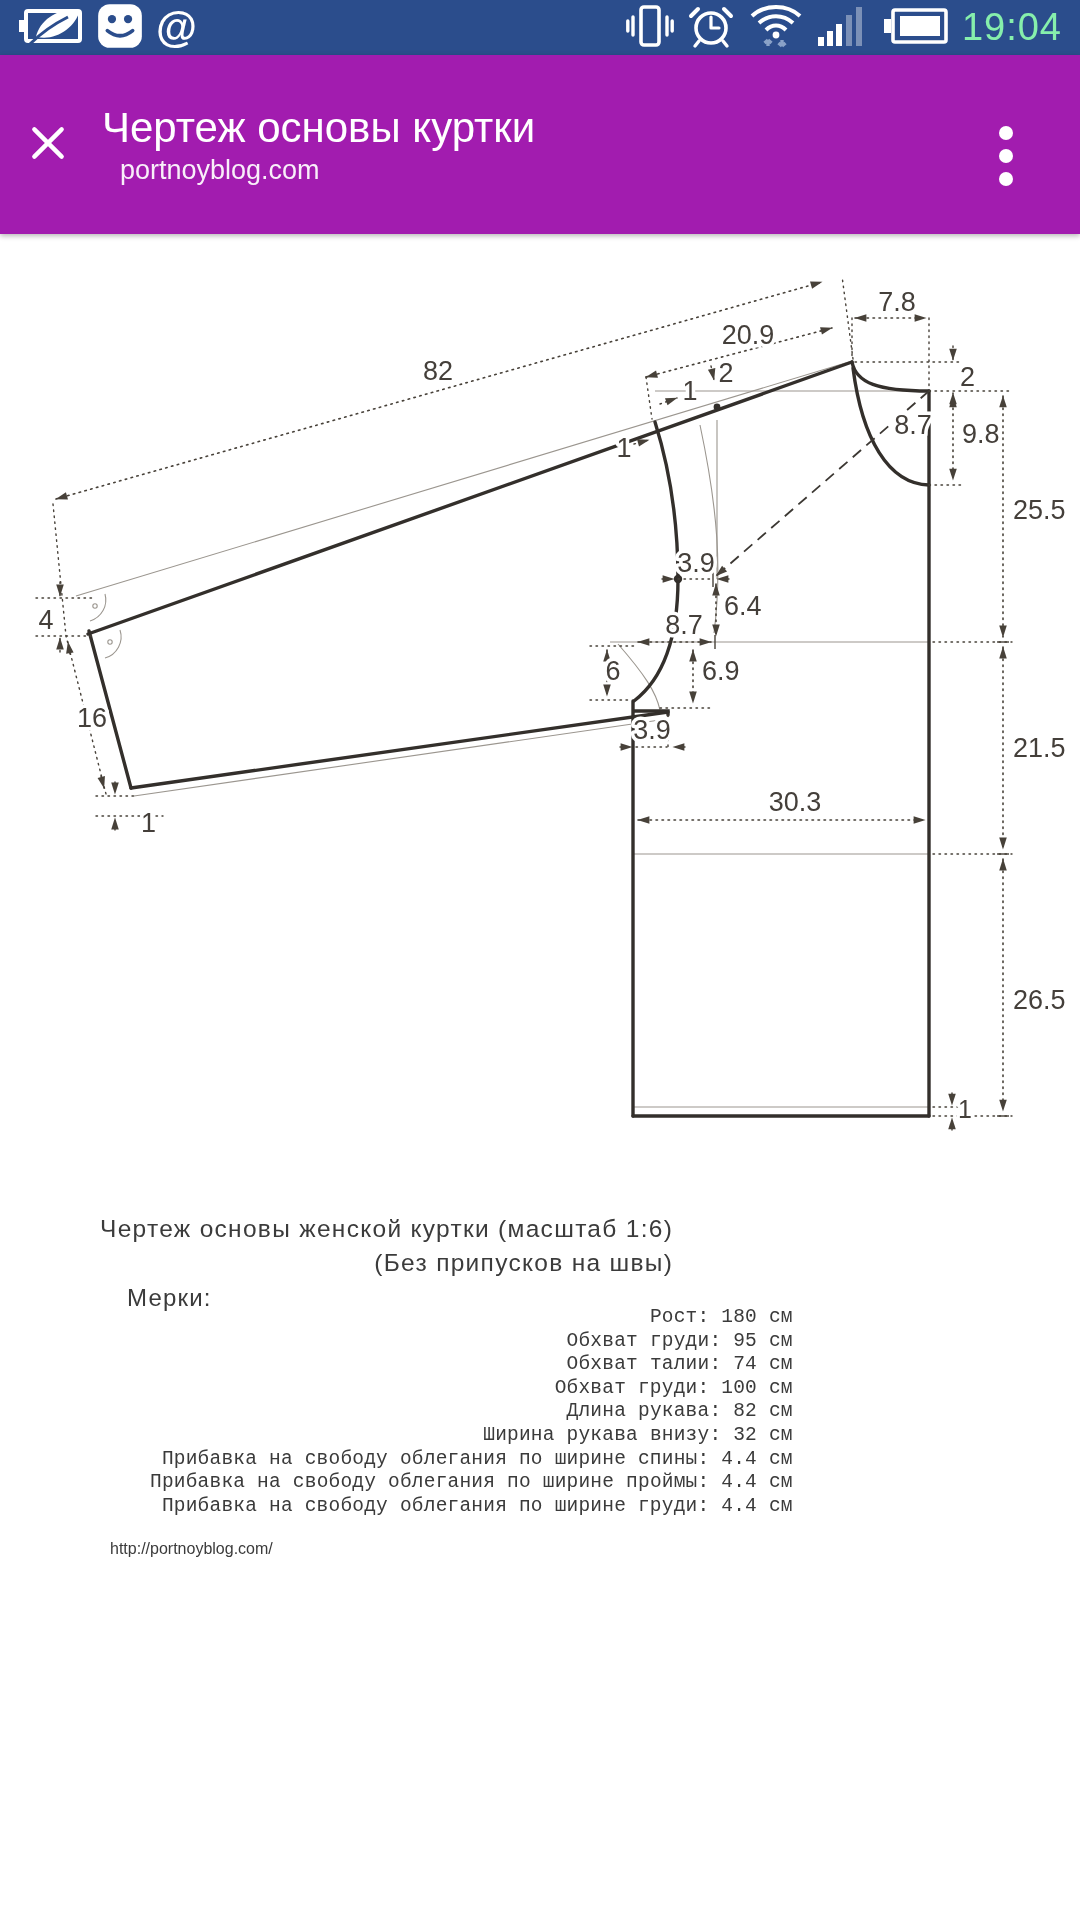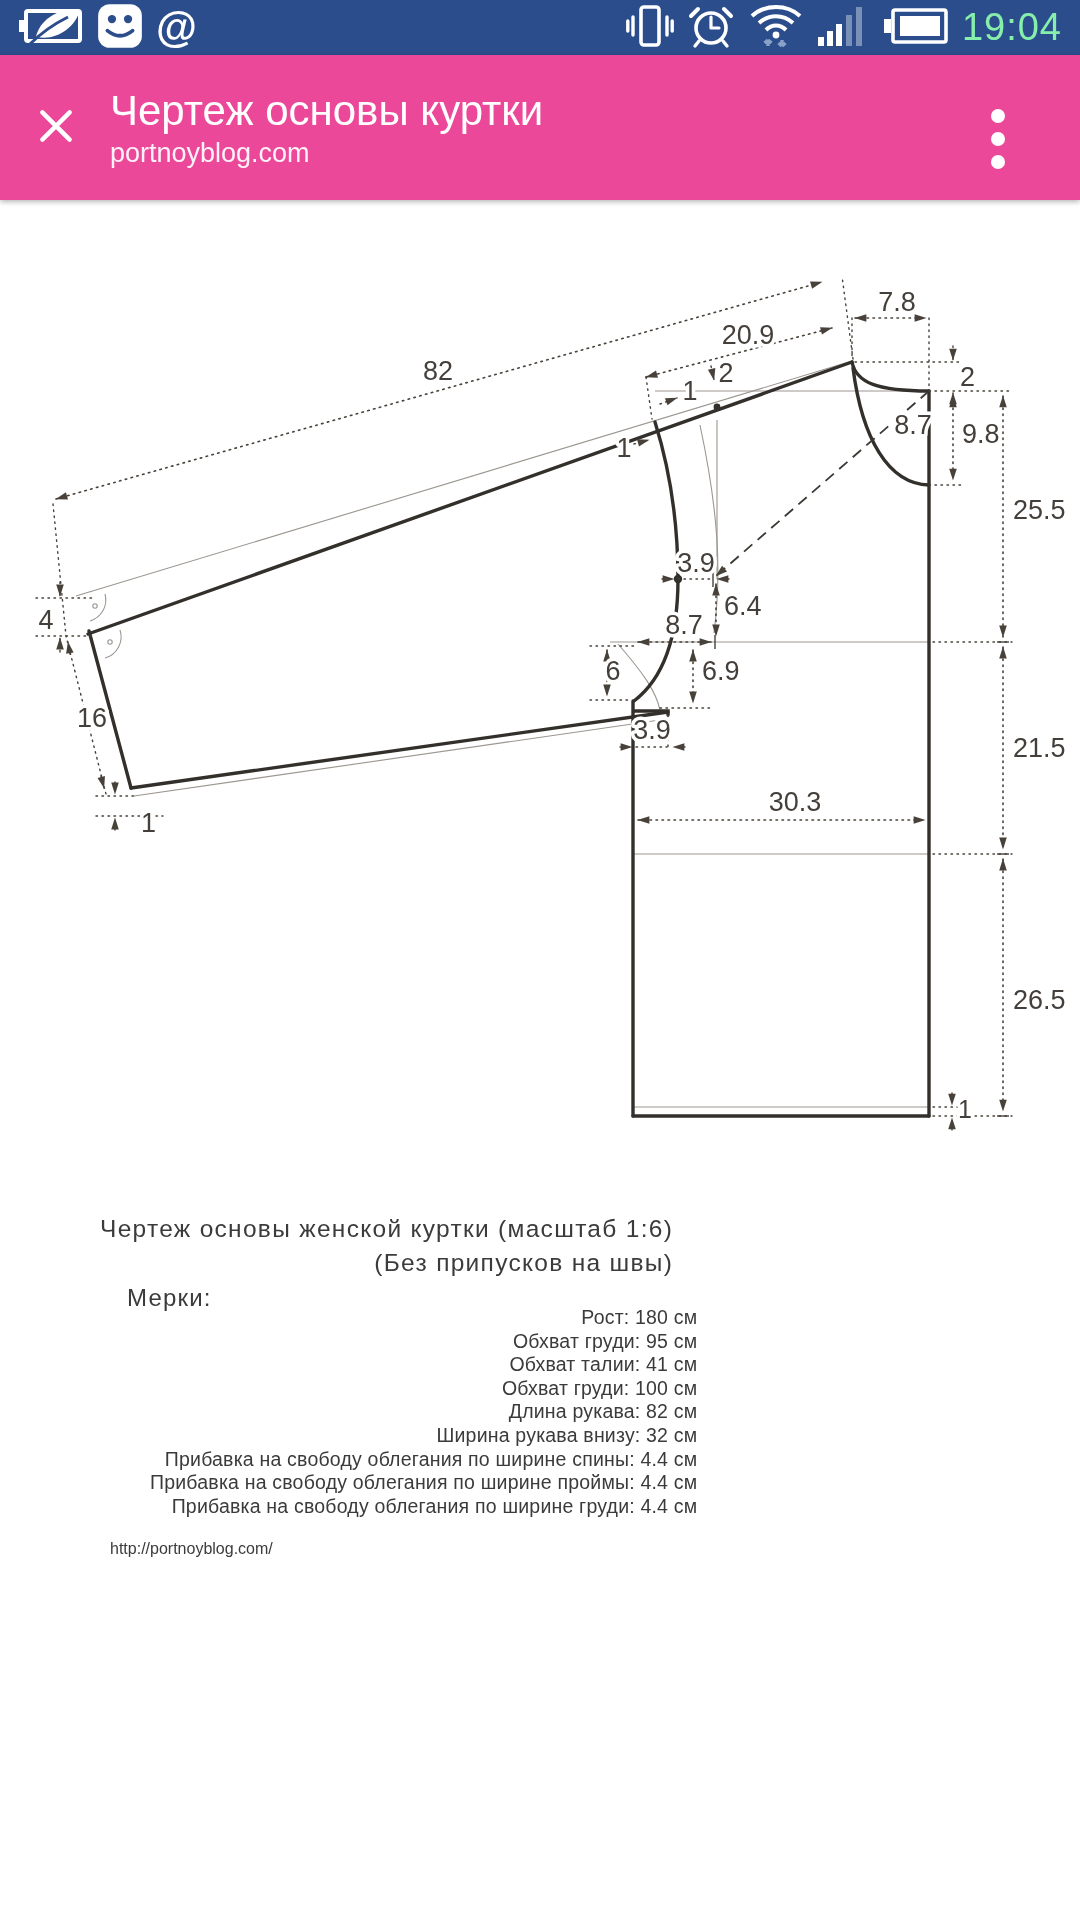--- a/index.html
+++ b/index.html
@@ -9,27 +9,27 @@
 
   
   .statusbar{position:absolute;left:0;top:0;width:1080px;height:55px;background:#2b4d8c;
              display:flex;align-items:center;padding:0 18px;box-sizing:border-box;color:#fff;}
   .sb-left{display:flex;align-items:center;gap:13px;}
   .sb-right{margin-left:auto;display:flex;align-items:center;gap:14px;}
   .sb-time{font-size:38px;color:#86efac;letter-spacing:1px;}
   .sb-at{font-size:42px;font-weight:bold;color:#fff;line-height:40px;}
 
   
-  .header{position:absolute;left:0;top:55px;width:1080px;height:145px;background:#ec4899;
-          display:flex;align-items:center;box-sizing:border-box;padding:0 28px;
+  .header{position:absolute;left:0;top:55px;width:1080px;height:179px;background:#a21caf;
+          display:flex;align-items:center;box-sizing:border-box;padding:0 20px;
           box-shadow:0 2px 5px rgba(0,0,0,.28);z-index:5;}
   .close-btn{width:56px;height:56px;display:flex;align-items:center;justify-content:center;cursor:pointer;}
   .header-titles{margin-left:26px;display:flex;flex-direction:column;justify-content:center;}
   .header-title{color:#fff;font-size:42px;line-height:50px;font-weight:400;}
-  .header-subtitle{color:rgba(255,255,255,.93);font-size:27px;line-height:34px;font-weight:400;}
+  .header-subtitle{color:rgba(255,255,255,.93);font-size:27px;line-height:34px;font-weight:400;margin-left:18px;}
   .menu-btn{margin-left:auto;margin-right:38px;width:32px;height:70px;display:flex;
             align-items:center;justify-content:center;cursor:pointer;margin-top:26px;}
 
   
   .diagram{position:absolute;left:0;top:200px;width:1080px;height:980px;}
   .thick{stroke:#332f2b;stroke-width:3.4;fill:none;stroke-linecap:round;}
   .thin{stroke:#9b968f;stroke-width:1.1;fill:none;}
   .dim{stroke:#474139;stroke-width:1.6;fill:none;stroke-dasharray:1.5 4.5;stroke-linecap:round;}
   .ext{stroke:#474139;stroke-width:1.4;fill:none;stroke-dasharray:1.5 4.5;stroke-linecap:round;}
   .st{stroke:#474139;stroke-width:1.4;fill:none;stroke-dasharray:1.5 4.5;stroke-linecap:round;}
@@ -37,21 +37,21 @@
   .dash{stroke:#3c3833;stroke-width:1.8;fill:none;stroke-dasharray:11 7;}
   .lbl{font-family:"Liberation Sans",sans-serif;font-size:27px;fill:#443f3a;
        paint-order:stroke;stroke:#ffffff;stroke-width:7px;stroke-linejoin:round;}
   .lbl-s{font-size:25px;}
 
   
   .cap{position:absolute;color:#3b3b3b;text-align:right;}
   .cap-title{left:100px;top:1212px;font-size:24.5px;letter-spacing:1.3px;line-height:34px;}
   .cap-merki{left:127px;top:1284px;font-size:24px;letter-spacing:1.2px;}
   .cap-list{left:150px;top:1306px;font-size:19.5px;letter-spacing:.2px;}
-  .cap-list div{line-height:23.6px;}
+  .cap-list div{line-height:23.6px;font-family:Liberation Mono, monospace;}
   .cap-url{left:110px;top:1540px;font-size:16px;}
 </style>
 </head>
 <body>
 
 <div class="page">
 
   <div class="statusbar">
     <div class="sb-left">
       <span>
@@ -268,21 +268,21 @@
   </div>
 
   <div class="cap cap-title">
     <div>Чертеж основы женской куртки (масштаб 1:6)</div>
     <div>(Без припусков на швы)</div>
   </div>
   <div class="cap cap-merki">Мерки:</div>
   <div class="cap cap-list">
     <div>Рост: 180 см</div>
     <div>Обхват груди: 95 см</div>
-    <div>Обхват талии: 41 см</div>
+    <div>Обхват талии: 74 см</div>
     <div>Обхват груди: 100 см</div>
     <div>Длина рукава: 82 см</div>
     <div>Ширина рукава внизу: 32 см</div>
     <div>Прибавка на свободу облегания по ширине спины: 4.4 см</div>
     <div>Прибавка на свободу облегания по ширине проймы: 4.4 см</div>
     <div>Прибавка на свободу облегания по ширине груди: 4.4 см</div>
   </div>
   <div class="cap cap-url">http://portnoyblog.com/</div>
 
 </div>

